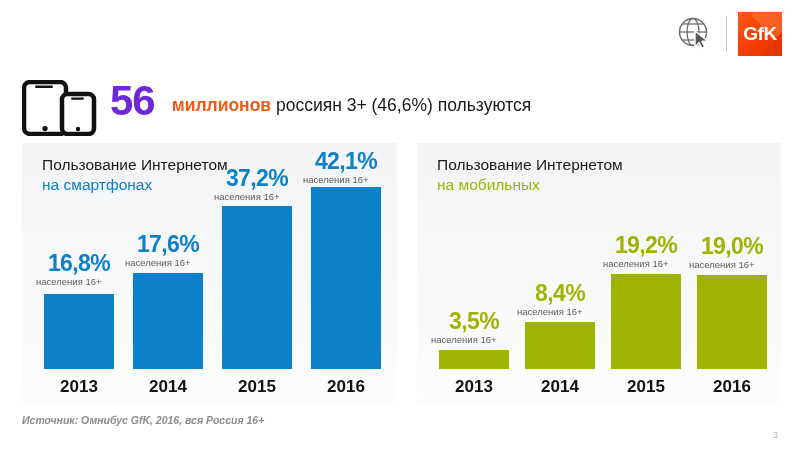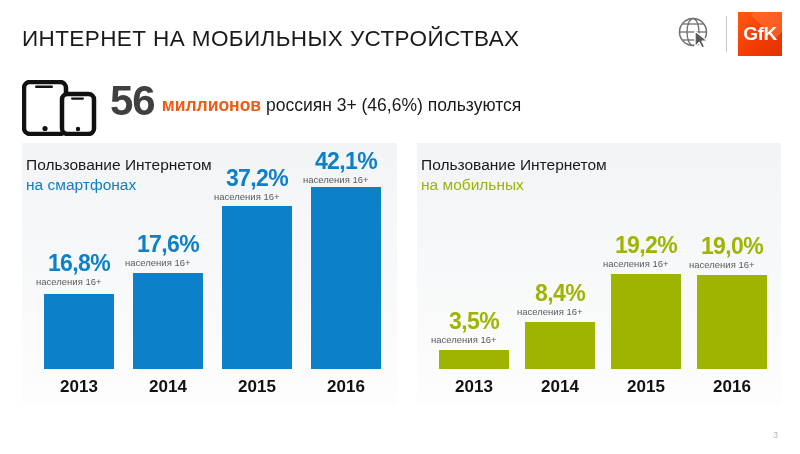--- a/index.html
+++ b/index.html
@@ -33,38 +33,38 @@
   .gfk-txt{
     position:absolute; inset:0; display:flex; align-items:center; justify-content:center;
     color:#fff; font-size:19px; font-weight:700; letter-spacing:-.5px; z-index:2;
   }
 
   
   .devices { position:absolute; left:22px; top:80px; width:84px; height:56px; }
   .headline { position:absolute; left:110px; top:79px; width:520px; }
   .hl-line { display:flex; align-items:baseline; white-space:nowrap; }
   .big-num {
-    font-size:42px; font-weight:700; color:#404040; line-height:.86;
-    letter-spacing:-1px; margin-right:7px;
+    font-size:42px; font-weight:700; color:#6d28d9; line-height:.86;
+    letter-spacing:-1px; margin-right:17px;
     position:relative; top:4px;
   }
   .hl-col { display:flex; flex-direction:column; }
   .hl-1 { font-size:17.5px; line-height:21px; white-space:nowrap; }
   .hl-2 { font-size:17.5px; line-height:23px; color:#1a1a1a; white-space:nowrap; }
   .or-b { color:#F05A14; font-weight:700; }
   .bk { color:#1a1a1a; }
 
   
   .panel {
     position:absolute; top:143px; height:262px;
     background:linear-gradient(180deg,#f3f4f6 0%, #f7f8f9 45%, #fdfdfd 100%);
   }
   .panel-l { left:22px; width:375px; }
   .panel-r { left:417px; width:364px; }
-  .p-head { position:absolute; left:4px; top:12px; }
+  .p-head { position:absolute; left:20px; top:12px; }
   .p-head .l1 { font-size:15.5px; color:#1a1a1a; line-height:19px; white-space:nowrap; }
   .p-head .l2 { font-size:15.5px; font-weight:400; line-height:21px; white-space:nowrap; }
   .blue-t { color:#0C80C8; }
   .green-t { color:#9FB400; }
 
   
   .chart { position:absolute; left:0; top:0; width:100%; height:100%; }
   .col { position:absolute; bottom:0; width:86px; }
   .bar { position:absolute; bottom:36px; left:8px; width:70px; }
   .bar.blue { background:#0C80C8; }
@@ -93,21 +93,20 @@
     position:absolute; left:22px; top:432px;
     font-size:8.5px; color:#a8a8a8; white-space:nowrap;
   }
   .pageno { position:absolute; right:22px; top:430px; font-size:9px; color:#b5b5b5; }
 </style>
 </head>
 <body>
 
 <div class="slide">
 
-  <div class="title">ИНТЕРНЕТ НА МОБИЛЬНЫХ УСТРОЙСТВАХ</div>
 
   <div class="logo">
     <span class="globe">
       <svg width="40" height="40" viewBox="0 0 40 40">
         <circle cx="18" cy="18" r="13.5" fill="none" stroke="#6e6e6e" stroke-width="1.5"></circle>
         <ellipse cx="18" cy="18" rx="6" ry="13.5" fill="none" stroke="#6e6e6e" stroke-width="1.3"></ellipse>
         <line x1="4.5" y1="18" x2="31.5" y2="18" stroke="#6e6e6e" stroke-width="1.3"></line>
         <line x1="7.5" y1="10" x2="28.5" y2="10" stroke="#6e6e6e" stroke-width="1.3"></line>
         <line x1="7.5" y1="26" x2="28.5" y2="26" stroke="#6e6e6e" stroke-width="1.3"></line>
         <path d="M20 17 L20 33 L24.2 28.6 L27 34.2 L29.8 32.6 L27 27.3 L32.6 27 Z" fill="#595959" stroke="#ffffff" stroke-width="1.4" stroke-linejoin="round"></path>
@@ -212,15 +211,16 @@
       <div class="col" style="left:272px;">
         <div class="vlabel green" style="bottom:147px;">19,0%</div>
         <div class="sub" style="bottom:135px;">населения 16+</div>
         <div class="bar green" style="height:94px;"></div>
         <div class="year">2016</div>
       </div>
 
     </div>
   </div>
 
+  <div class="src">Источник: Омнибус GfK, 2016, вся Россия 16+</div>
   <div class="pageno">3</div>
 
 </div>
 
 </body></html>

